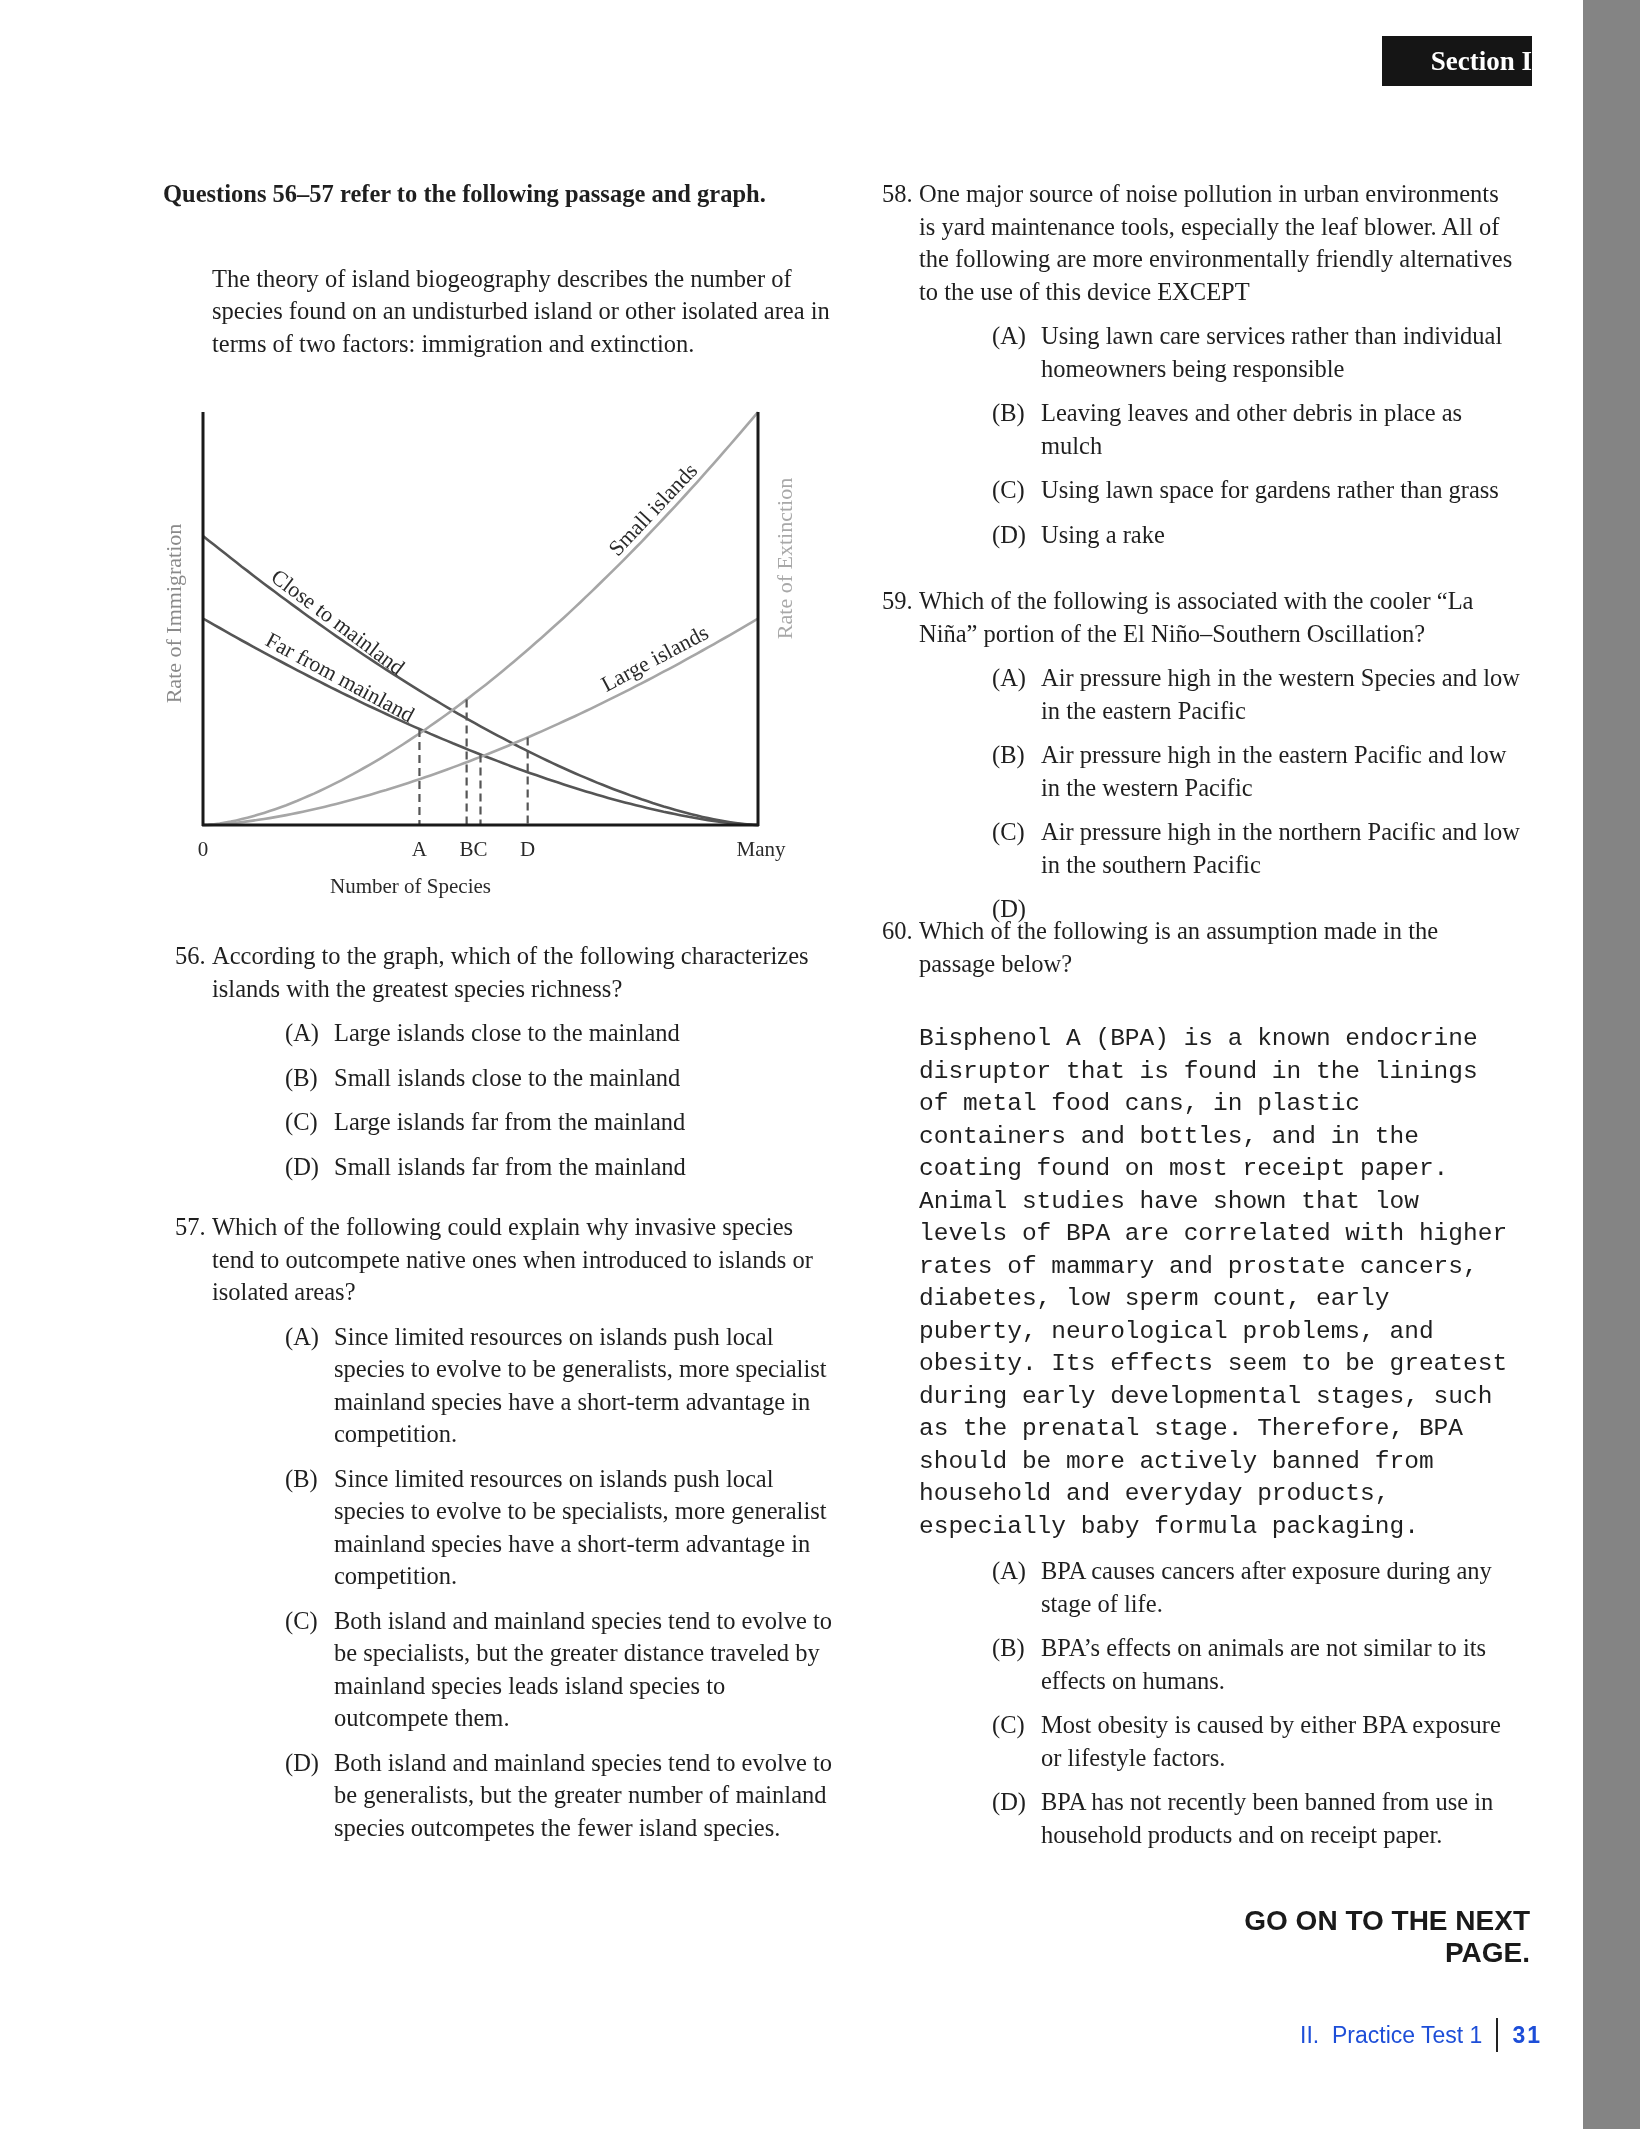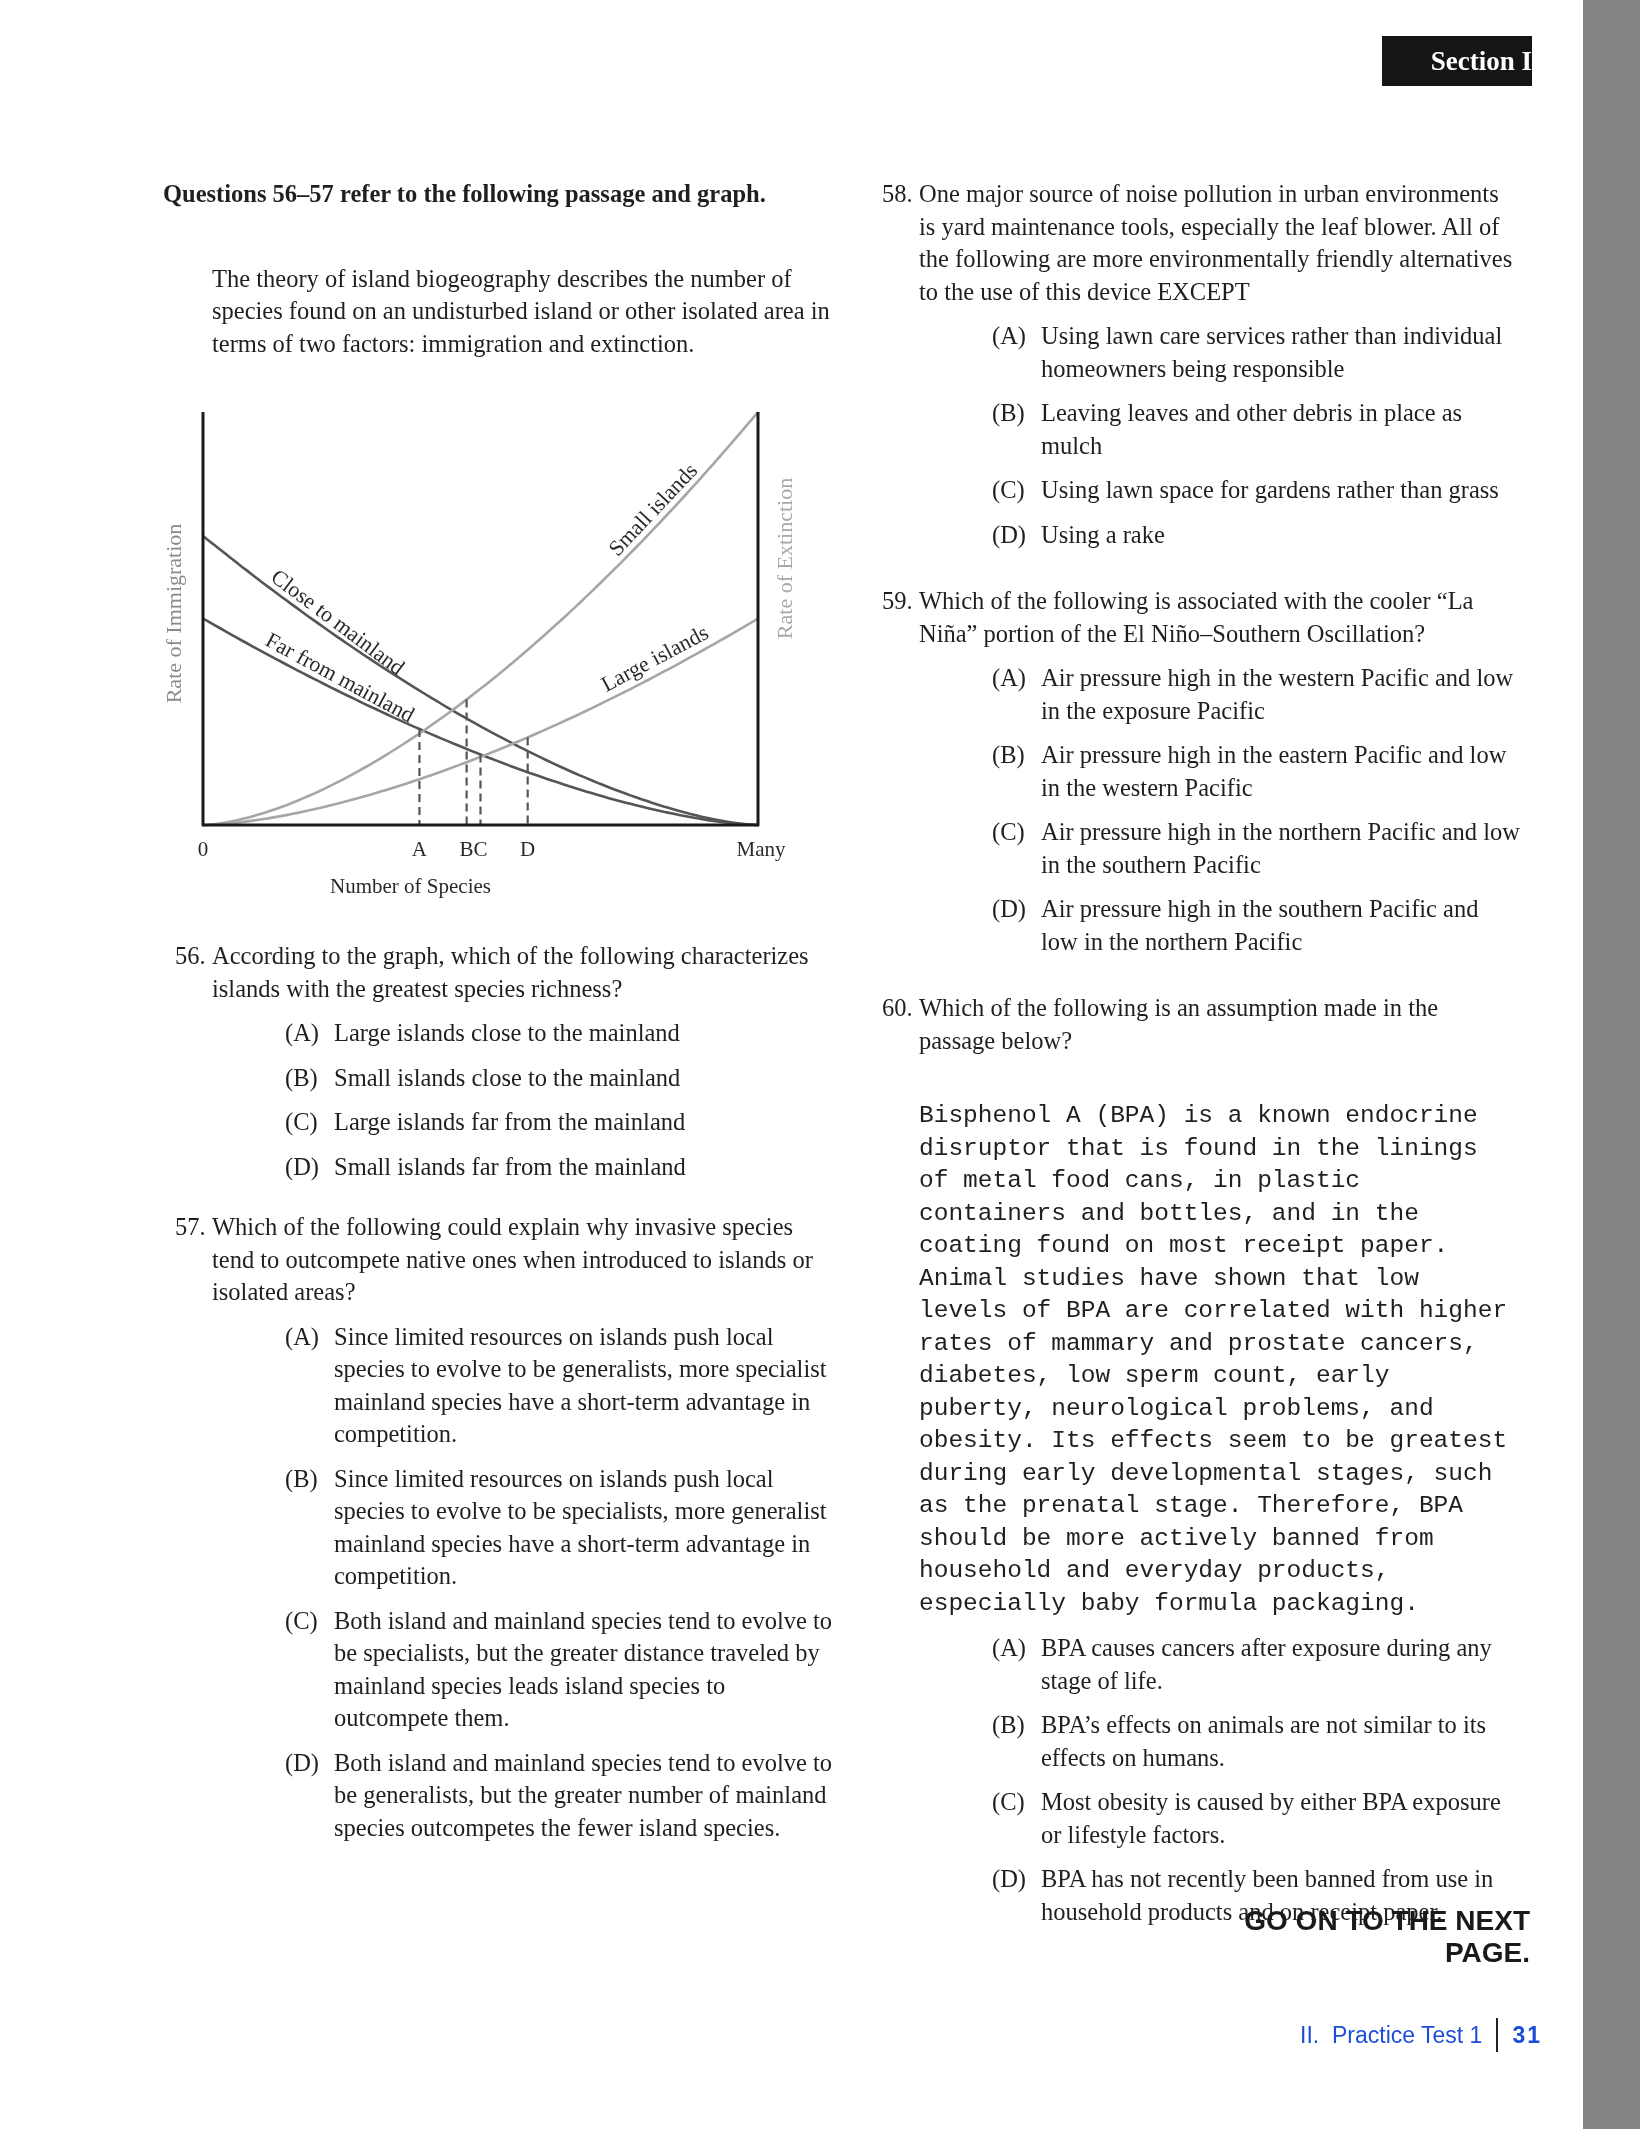--- a/index.html
+++ b/index.html
@@ -128,24 +128,24 @@
       <li class="opt"><span class="letter">(B)</span><span>Leaving leaves and other debris in place as mulch</span></li>
       <li class="opt"><span class="letter">(C)</span><span>Using lawn space for gardens rather than grass</span></li>
       <li class="opt"><span class="letter">(D)</span><span>Using a rake</span></li>
     </ul>
   </div>
 
   <div class="question q59">
     <span class="qnum">59.</span>
     <div>Which of the following is associated with the cooler “La Niña” portion of the El Niño–Southern Oscillation?</div>
     <ul class="options">
-      <li class="opt"><span class="letter">(A)</span><span>Air pressure high in the western Pacific and low in the exposure Pacific</span></li>
+      <li class="opt"><span class="letter">(A)</span><span>Air pressure high in the western Species and low in the eastern Pacific</span></li>
       <li class="opt"><span class="letter">(B)</span><span>Air pressure high in the eastern Pacific and low in the western Pacific</span></li>
       <li class="opt"><span class="letter">(C)</span><span>Air pressure high in the northern Pacific and low in the southern Pacific</span></li>
-      <li class="opt"><span class="letter">(D)</span><span>Air pressure high in the southern Pacific and low in the northern Pacific</span></li>
+      <li class="opt"><span class="letter">(D)</span></li>
     </ul>
   </div>
 
   <div class="question q60">
     <span class="qnum">60.</span>
     <div>Which of the following is an assumption made in the passage below?</div>
   </div>
   <div class="bpa-passage">
     <p>Bisphenol A (BPA) is a known endocrine disruptor that is found in the linings of metal food cans, in plastic containers and bottles, and in the coating found on most receipt paper. Animal studies have shown that low levels of BPA are correlated with higher rates of mammary and prostate cancers, diabetes, low sperm count, early puberty, neurological problems, and obesity. Its effects seem to be greatest during early developmental stages, such as the prenatal stage. Therefore, BPA should be more actively banned from household and everyday products, especially baby formula packaging.</p>
   </div>

